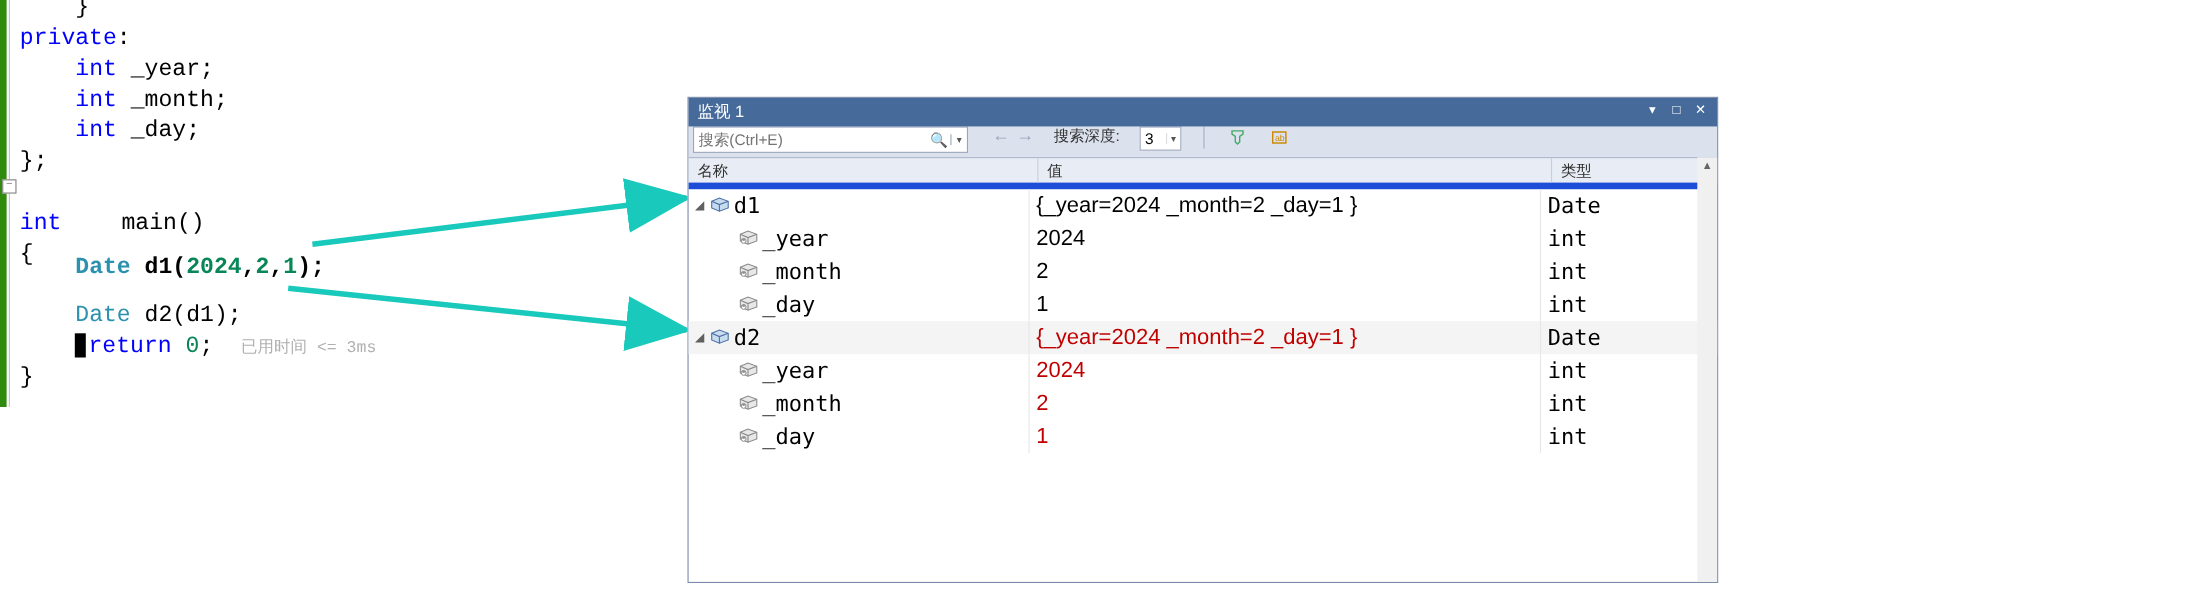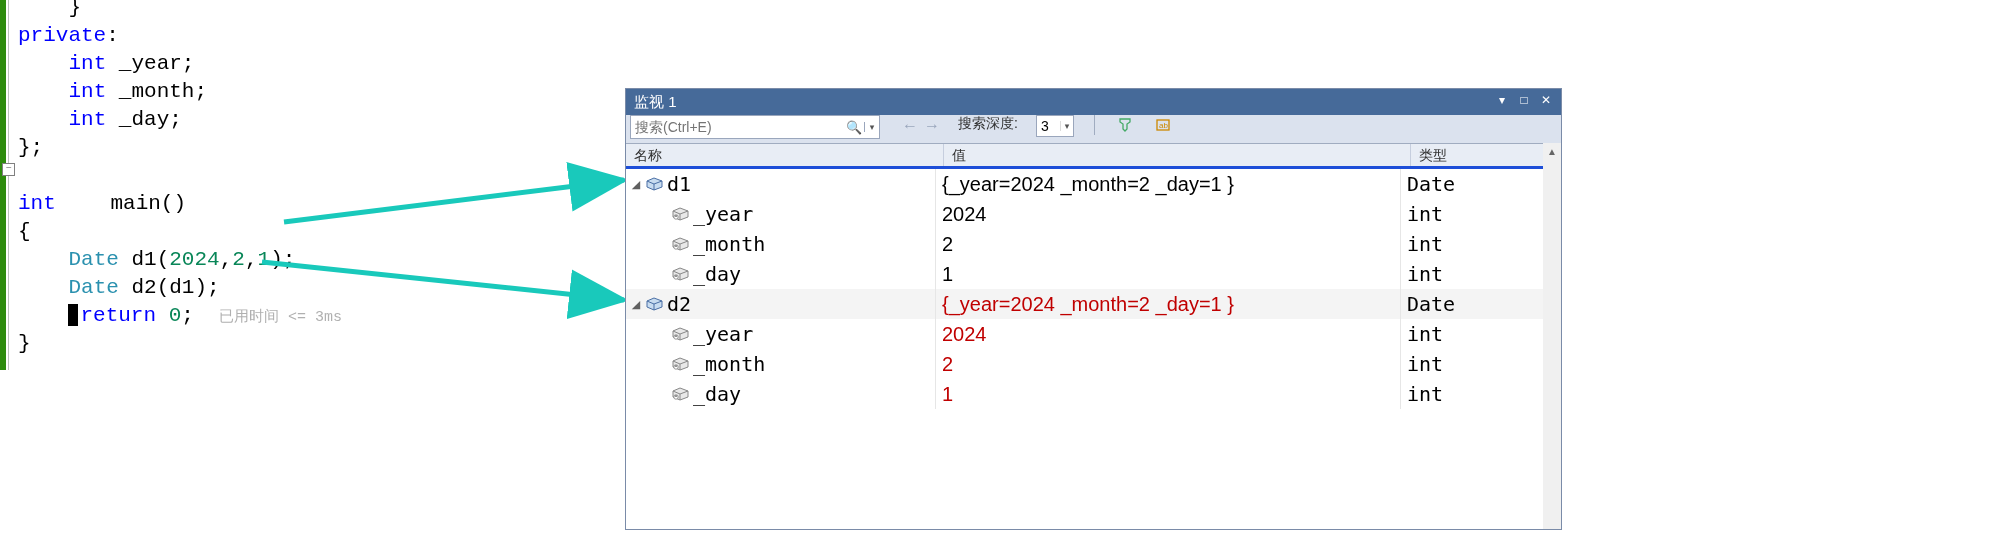--- a/index.html
+++ b/index.html
@@ -28,21 +28,21 @@
   .search-input{flex:1;border:none;outline:none;font-size:14px;padding:0 4px;height:20px;background:transparent;}
   .search-mag{width:20px;text-align:center;color:#555;font-size:13px;}
   .search-drop{width:14px;text-align:center;border-left:1px solid #9aa6bc;color:#555;font-size:9px;}
   .nav-arrows{display:flex;gap:6px;color:#9aa6bc;font-size:16px;margin-left:4px;}
   .depth-label{color:#333;}
   .depth-box{width:36px;height:20px;border:1px solid #9aa6bc;background:#fff;display:flex;align-items:center;}
   .depth-val{flex:1;padding-left:4px;}
   .depth-dd{width:12px;text-align:center;border-left:1px solid #dcdcdc;font-size:9px;color:#555;}
   .tb-sep{width:1px;height:20px;background:#a0acc0;margin:0 2px;}
   .tb-ico{width:20px;height:20px;display:flex;align-items:center;justify-content:center;}
-  .watch-header{height:22px;background:#e8edf5;border-bottom:3px solid #1d4ed8;display:flex;font-size:14px;font-family:"Microsoft YaHei",sans-serif;color:#303030;}
+  .watch-header{height:22px;background:#e8edf5;border-bottom:6px solid #1d4ed8;display:flex;font-size:14px;font-family:"Microsoft YaHei",sans-serif;color:#303030;}
   .wh-name{width:309px;border-right:1px solid #c6cede;padding-left:8px;line-height:22px;}
   .wh-value{width:458px;border-right:1px solid #c6cede;padding-left:8px;line-height:22px;}
   .wh-type{flex:1;padding-left:8px;line-height:22px;}
   .watch-body{}
   .wrow{display:flex;height:30px;line-height:30px;font-size:20px;}
   .wrow.alt{background:#f4f4f4;}
   .wn{width:309px;border-right:1px solid #e6e6e6;display:flex;align-items:center;}
   .wv{width:458px;border-right:1px solid #e6e6e6;padding-left:6px;font-family:Liberation Sans, sans-serif;}
   .wt{flex:1;padding-left:6px;font-family:Consolas,monospace;}
   .red{color:#c00000;}
@@ -65,21 +65,21 @@
   <div id="code-lines">
         <div class="code-line" style="top: -6px;">    }</div>
         <div class="code-line" style="top: 22px;"><span class="kw">private</span>:</div>
         <div class="code-line" style="top: 50px;">    <span class="kw">int</span> _year;</div>
         <div class="code-line" style="top: 78px;">    <span class="kw">int</span> _month;</div>
         <div class="code-line" style="top: 106px;">    <span class="kw">int</span> _day;</div>
         <div class="code-line" style="top: 134px;">};</div>
         <div class="code-line" style="top: 162px;"></div>
         <div class="code-line" style="top: 190px;"><span class="kw">int</span> <span class="op">main</span>()</div>
         <div class="code-line" style="top: 218px;">{</div>
-        <div class="code-line" style="top: 246px;">    <span class="ty">Date</span> d1(<span class="num">2024</span>,<span class="num">2</span>,<span class="num">1</span>);</div>
+        <div class="code-line" style="top: 230px; font-weight: bold;">    <span class="ty">Date</span> d1(<span class="num">2024</span>,<span class="num">2</span>,<span class="num">1</span>);</div>
         <div class="code-line" style="top: 274px;">    <span class="ty">Date</span> d2(d1);</div>
         <div class="code-line" style="top: 302px;">    <span class="cursor-block"></span><span class="kw">return</span> <span class="num">0</span>;  <span class="comment">已用时间 &lt;= 3ms</span></div>
         <div class="code-line" style="top: 330px;">}</div>
       </div>
 </div>
 
 <svg class="arrows">
   <defs>
     <marker id="ah" markerWidth="12" markerHeight="10" refX="11" refY="5" orient="auto">
       <path d="M0,0 L12,5 L0,10 Z" fill="#19c9bb"></path>

